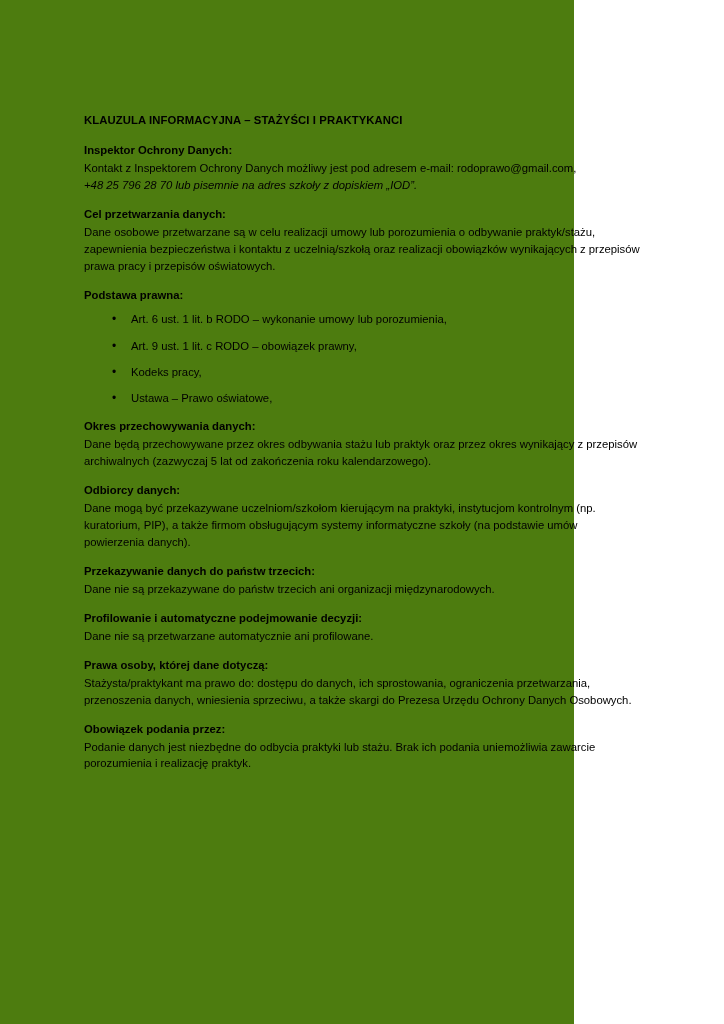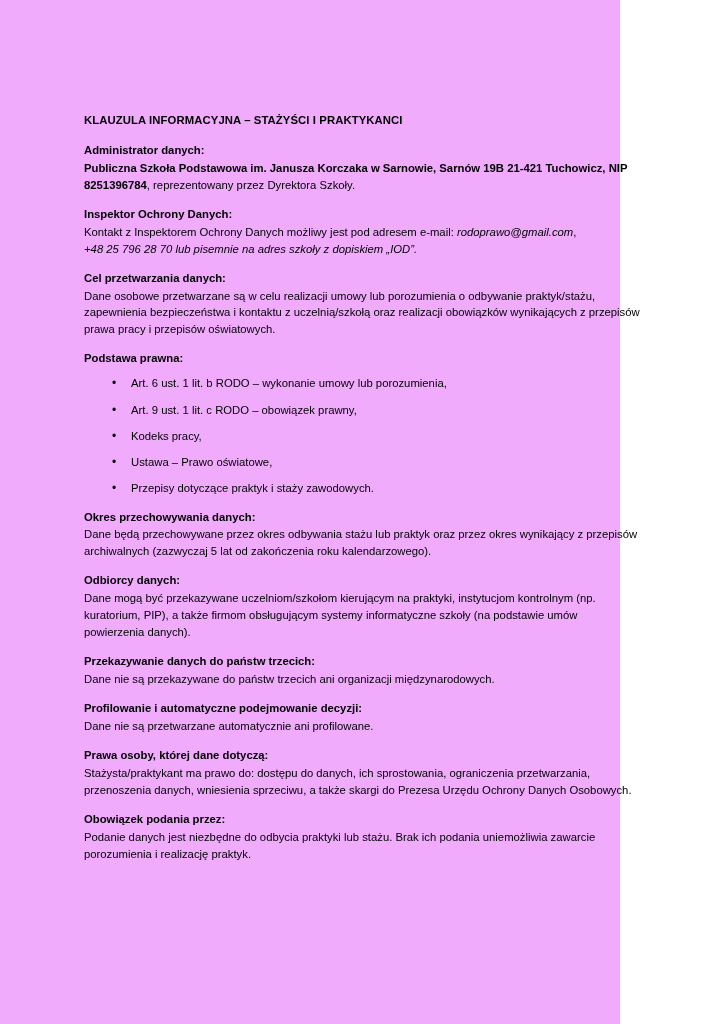--- a/index.html
+++ b/index.html
@@ -8,23 +8,23 @@
     background: #ffffff;
   }
   body {
     width: 724px;
     height: 1024px;
     font-family: "Liberation Sans", sans-serif;
     color: #000000;
   }
   .page {
     position: relative;
-    width: 620px;
+    width: 574px;
     height: 1024px;
-    background: #f0abfc;
+    background: #4d7c0f;
     box-sizing: border-box;
     padding: 112px 84px 0 84px;
   }
   .doc {
     width: 556px;
     font-size: 11.3px;
     line-height: 1.5;
   }
   .title {
     font-weight: bold;
@@ -43,21 +43,20 @@
     margin: 0;
   }
   .para + .para {
     margin-top: 0;
     font-style: italic;
   }
   .bold {
     font-weight: bold;
   }
   .italic {
-    font-style: italic;
   }
   ul.bullets {
     list-style: none;
     margin: 9px 0 12px 0;
     padding: 0;
   }
   ul.bullets li {
     position: relative;
     padding-left: 47px;
     margin-bottom: 11px;
@@ -72,40 +71,35 @@
   }
 </style>
 </head>
 <body>
 
 <div class="page">
   <div class="doc">
     <p class="title">KLAUZULA INFORMACYJNA – STAŻYŚCI I PRAKTYKANCI</p>
     <div>
         <div class="section">
-          <p class="section-heading">Administrator danych:</p>
-          <p class="para"><span class="bold">Publiczna Szkoła Podstawowa im. Janusza Korczaka w Sarnowie, Sarnów 19B 21-421 Tuchowicz, NIP 8251396784</span><span>, reprezentowany przez Dyrektora Szkoły.</span></p>
-        </div>
-        <div class="section">
           <p class="section-heading">Inspektor Ochrony Danych:</p>
           <p class="para"><span>Kontakt z Inspektorem Ochrony Danych możliwy jest pod adresem e-mail: </span><span class="italic">rodoprawo@gmail.com</span><span>,</span></p>
           <p class="para"><span>+48 25 796 28 70 lub pisemnie na adres szkoły z dopiskiem „IOD”.</span></p>
         </div>
         <div class="section">
           <p class="section-heading">Cel przetwarzania danych:</p>
           <p class="para"><span>Dane osobowe przetwarzane są w celu realizacji umowy lub porozumienia o odbywanie praktyk/stażu, zapewnienia bezpieczeństwa i kontaktu z uczelnią/szkołą oraz realizacji obowiązków wynikających z przepisów prawa pracy i przepisów oświatowych.</span></p>
         </div>
         <div class="section">
           <p class="section-heading">Podstawa prawna:</p>
           <ul class="bullets">
             <li>Art. 6 ust. 1 lit. b RODO – wykonanie umowy lub porozumienia,</li>
             <li>Art. 9 ust. 1 lit. c RODO – obowiązek prawny,</li>
             <li>Kodeks pracy,</li>
             <li>Ustawa – Prawo oświatowe,</li>
-            <li>Przepisy dotyczące praktyk i staży zawodowych.</li>
           </ul>
         </div>
         <div class="section">
           <p class="section-heading">Okres przechowywania danych:</p>
           <p class="para"><span>Dane będą przechowywane przez okres odbywania stażu lub praktyk oraz przez okres wynikający z przepisów archiwalnych (zazwyczaj 5 lat od zakończenia roku kalendarzowego).</span></p>
         </div>
         <div class="section">
           <p class="section-heading">Odbiorcy danych:</p>
           <p class="para"><span>Dane mogą być przekazywane uczelniom/szkołom kierującym na praktyki, instytucjom kontrolnym (np. kuratorium, PIP), a także firmom obsługującym systemy informatyczne szkoły (na podstawie umów powierzenia danych).</span></p>
         </div>

